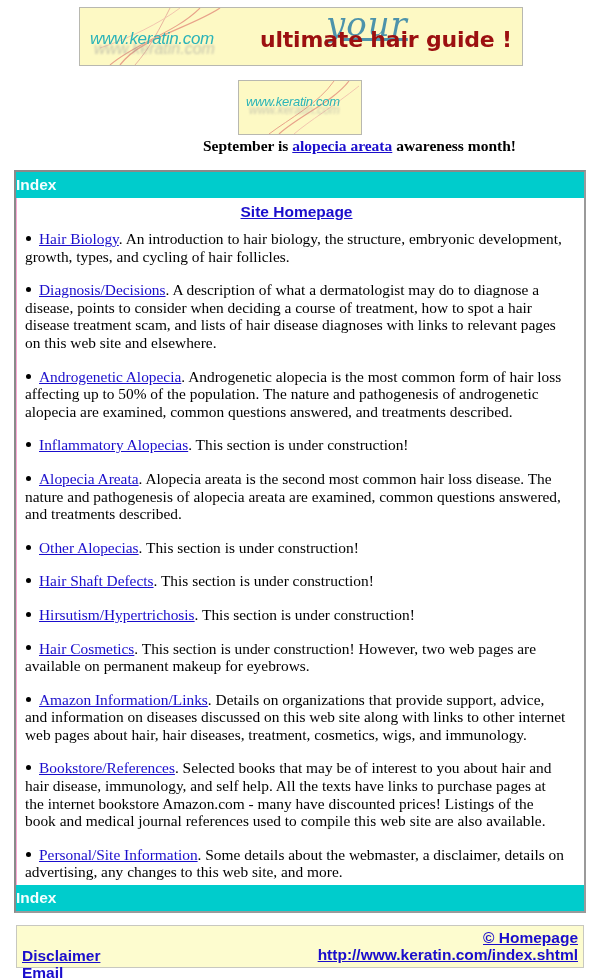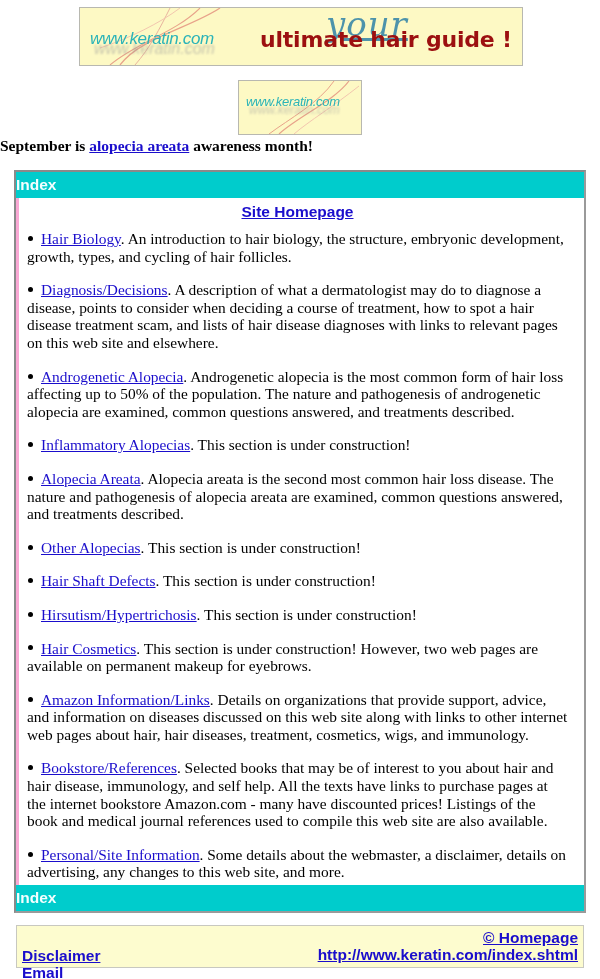--- a/index.html
+++ b/index.html
@@ -91,21 +91,21 @@
       color: #9a9a9a;
       opacity: 0.5;
       filter: blur(1px);
     }
 
     
     .awareness {
       position: absolute;
       left: 0; top: 137px;
       width: 516px;
-      text-align: left;
+      text-align: right;
       font-weight: bold;
       font-size: 15.5px;
     }
 
     
     .index-box {
       position: absolute;
       left: 14px; top: 170px;
       width: 568px;
       border: 2px solid #8a8a8a;
@@ -118,21 +118,21 @@
       color: #f4ffff;
       font-family: "Liberation Sans", "DejaVu Sans", sans-serif;
       font-weight: bold;
       text-align: left;
       font-size: 15.5px;
       height: 26px;
       line-height: 26px;
     }
     .index-content {
       padding: 3px 16px 4px 8px;
-      border-left: 3px solid #f9a8d4;
+      border-left: 1px solid #f9a8d4;
     }
     .homepage {
       text-align: center;
       font-family: "Liberation Sans", "DejaVu Sans", sans-serif;
       font-weight: bold;
       font-size: 15.5px;
       margin: 2px 0 9px 0;
       line-height: 18px;
     }
     .item {

